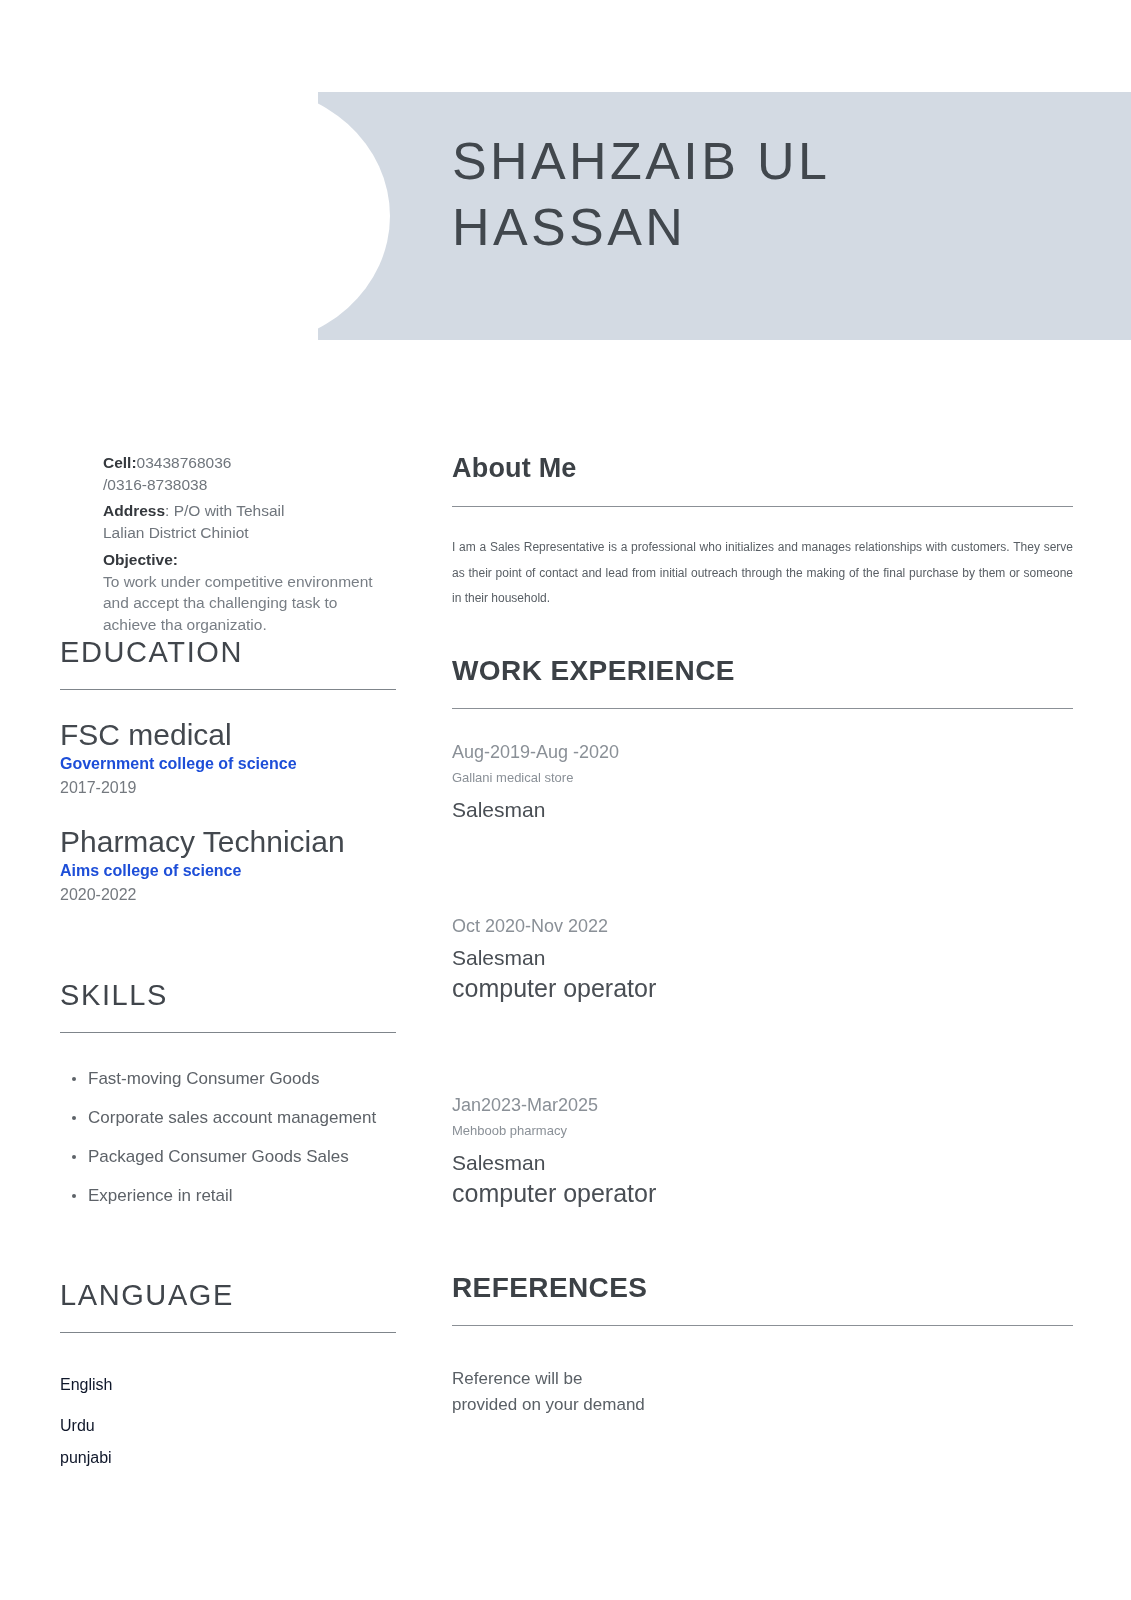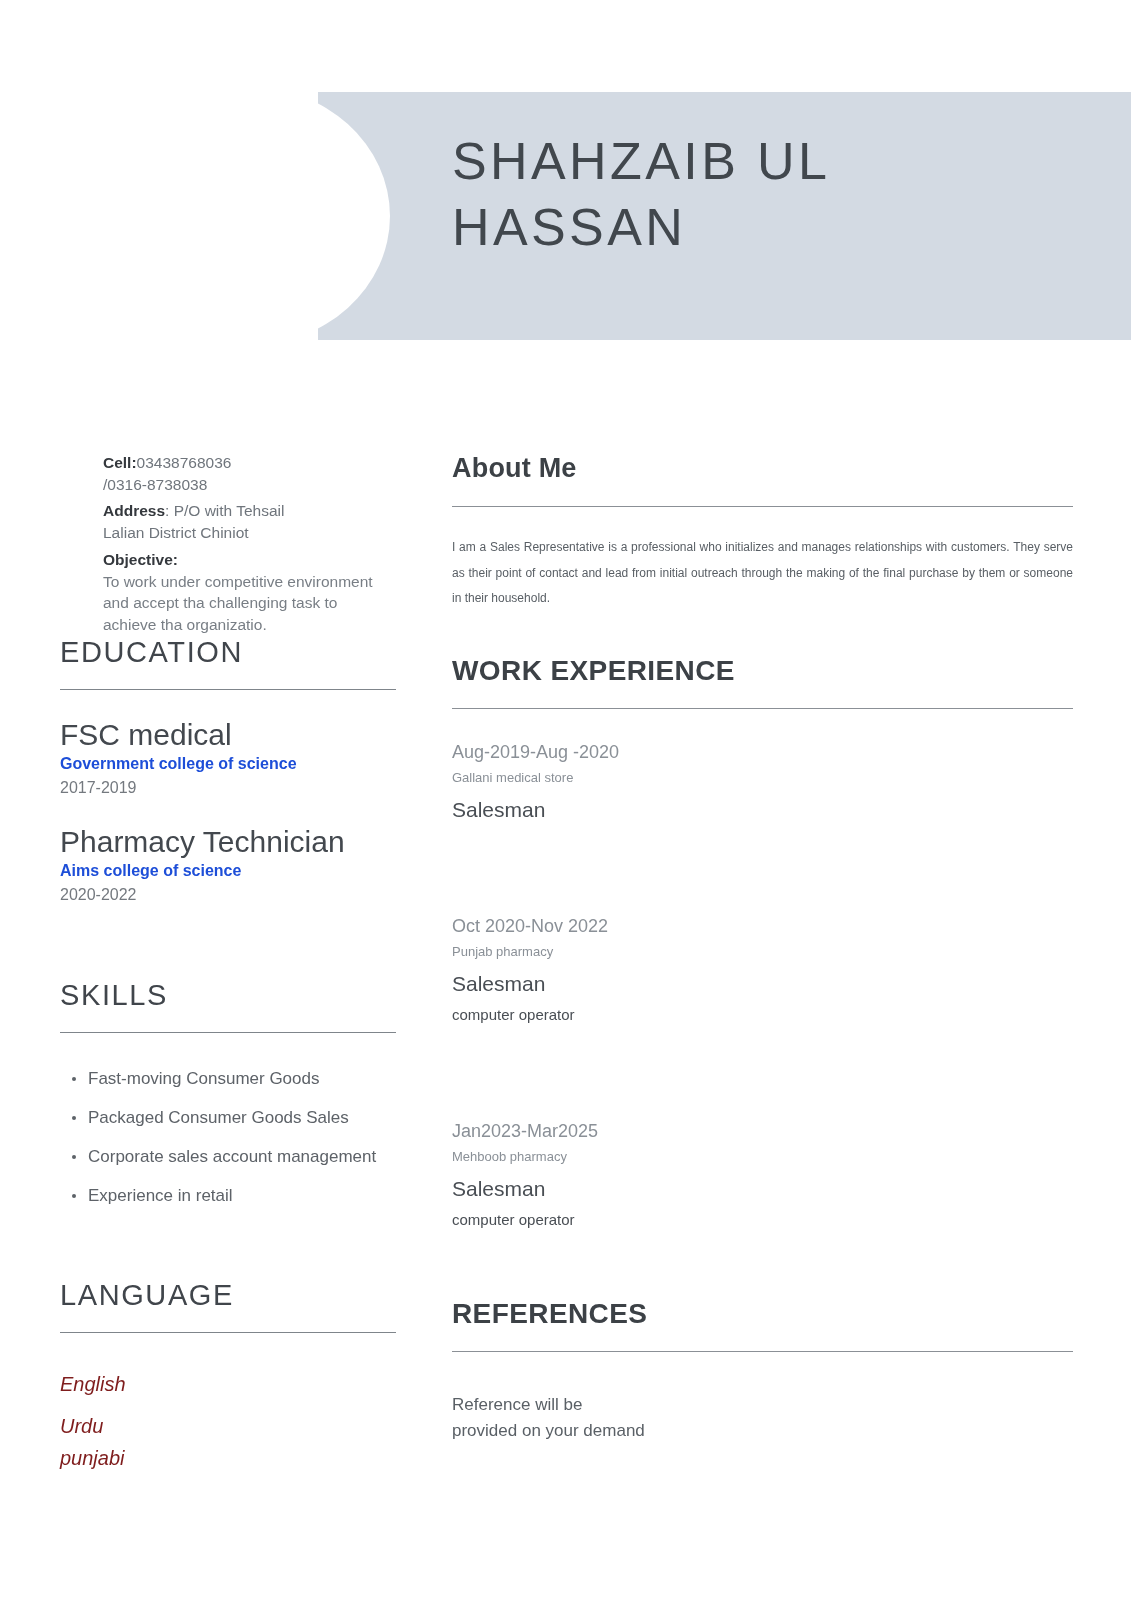--- a/index.html
+++ b/index.html
@@ -164,24 +164,23 @@
     top: 18px;
     width: 4px;
     height: 4px;
     border-radius: 50%;
     background: #5d6268;
   }
 
   
   .lang-list { margin-top: 26px; }
   .lang-item {
-    font-size: 20px;
+    font-size: 16px;
     line-height: 51px;
-    color: #7f1d1d;
-    font-style: italic;
+    color: #0f172a;
   }
   .lang-item.compact { line-height: 32px; }
 
   
   .about-text {
     margin-top: 28px;
     font-size: 12px;
     line-height: 25.5px;
     color: #585e64;
     text-align: justify;
@@ -203,21 +202,21 @@
     line-height: 26px;
     color: #8a9097;
   }
   .job-role {
     font-size: 21px;
     line-height: 31px;
     color: #494e54;
     margin-top: 3px;
   }
   .job-role2 {
-    font-size: 15px;
+    font-size: 25px;
     line-height: 31px;
     color: #494e54;
   }
 
   
   .ref-text {
     margin-top: 40px;
     font-size: 17px;
     line-height: 26px;
     color: #5a6066;
@@ -269,22 +268,22 @@
       <div class="edu-degree">Pharmacy Technician</div>
       <div class="edu-school">Aims college of science</div>
       <div class="edu-years">2020-2022</div>
     </div>
 
     <div class="spacer-skills"></div>
     <h2 class="sec-head">SKILLS</h2>
     <div class="sec-rule"></div>
     <ul class="skills-list">
       <li>Fast-moving Consumer Goods</li>
+      <li>Corporate sales account management</li>
       <li>Packaged Consumer Goods Sales</li>
-      <li>Corporate sales account management</li>
       <li>Experience in retail</li>
     </ul>
 
     <div class="spacer-lang"></div>
     <h2 class="sec-head">LANGUAGE</h2>
     <div class="sec-rule"></div>
     <div class="lang-list">
       <div class="lang-item">English</div>
       <div class="lang-item compact">Urdu</div>
       <div class="lang-item compact">punjabi</div>
@@ -302,21 +301,20 @@
     <div class="sec-rule-r"></div>
 
     <div class="job">
       <div class="job-dates">Aug-2019-Aug -2020</div>
       <div class="job-company">Gallani medical store</div>
       <div class="job-role">Salesman</div>
     </div>
 
     <div class="job j2">
       <div class="job-dates">Oct 2020-Nov 2022</div>
-      <div class="job-company">Punjab pharmacy</div>
       <div class="job-role">Salesman</div>
       <div class="job-role2">computer operator</div>
     </div>
 
     <div class="job j3">
       <div class="job-dates">Jan2023-Mar2025</div>
       <div class="job-company">Mehboob pharmacy</div>
       <div class="job-role">Salesman</div>
       <div class="job-role2">computer operator</div>
     </div>

